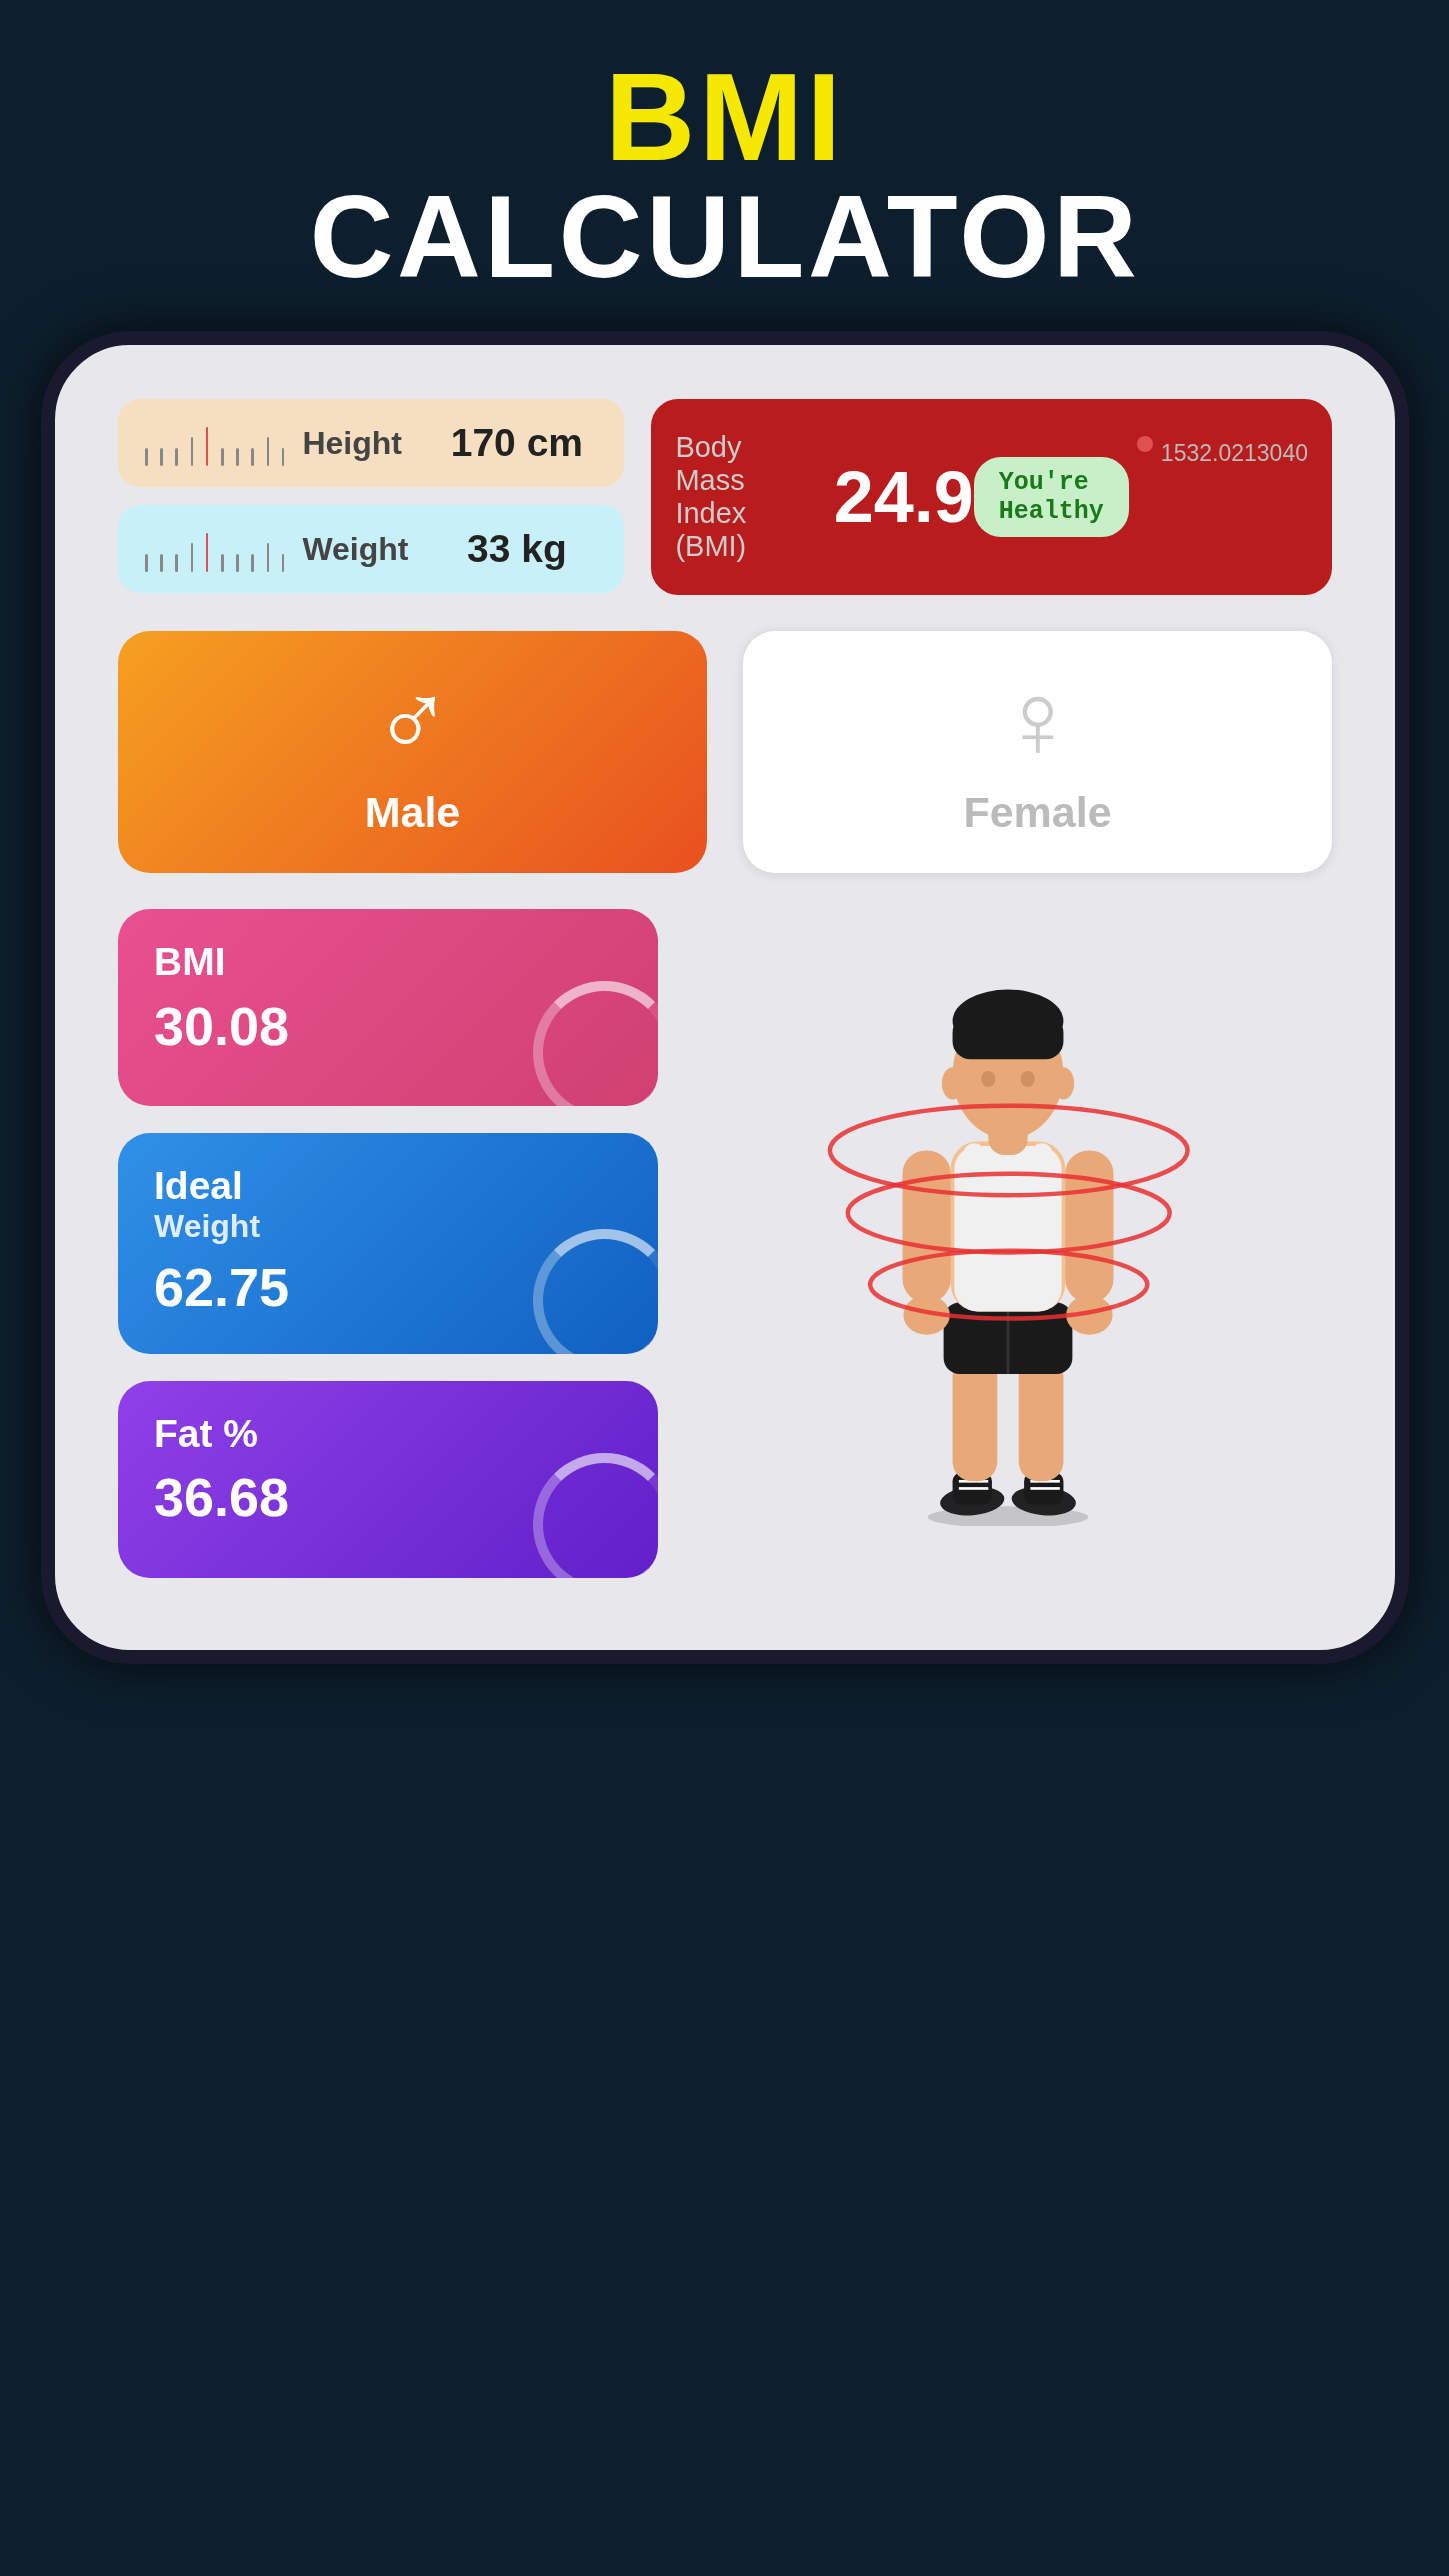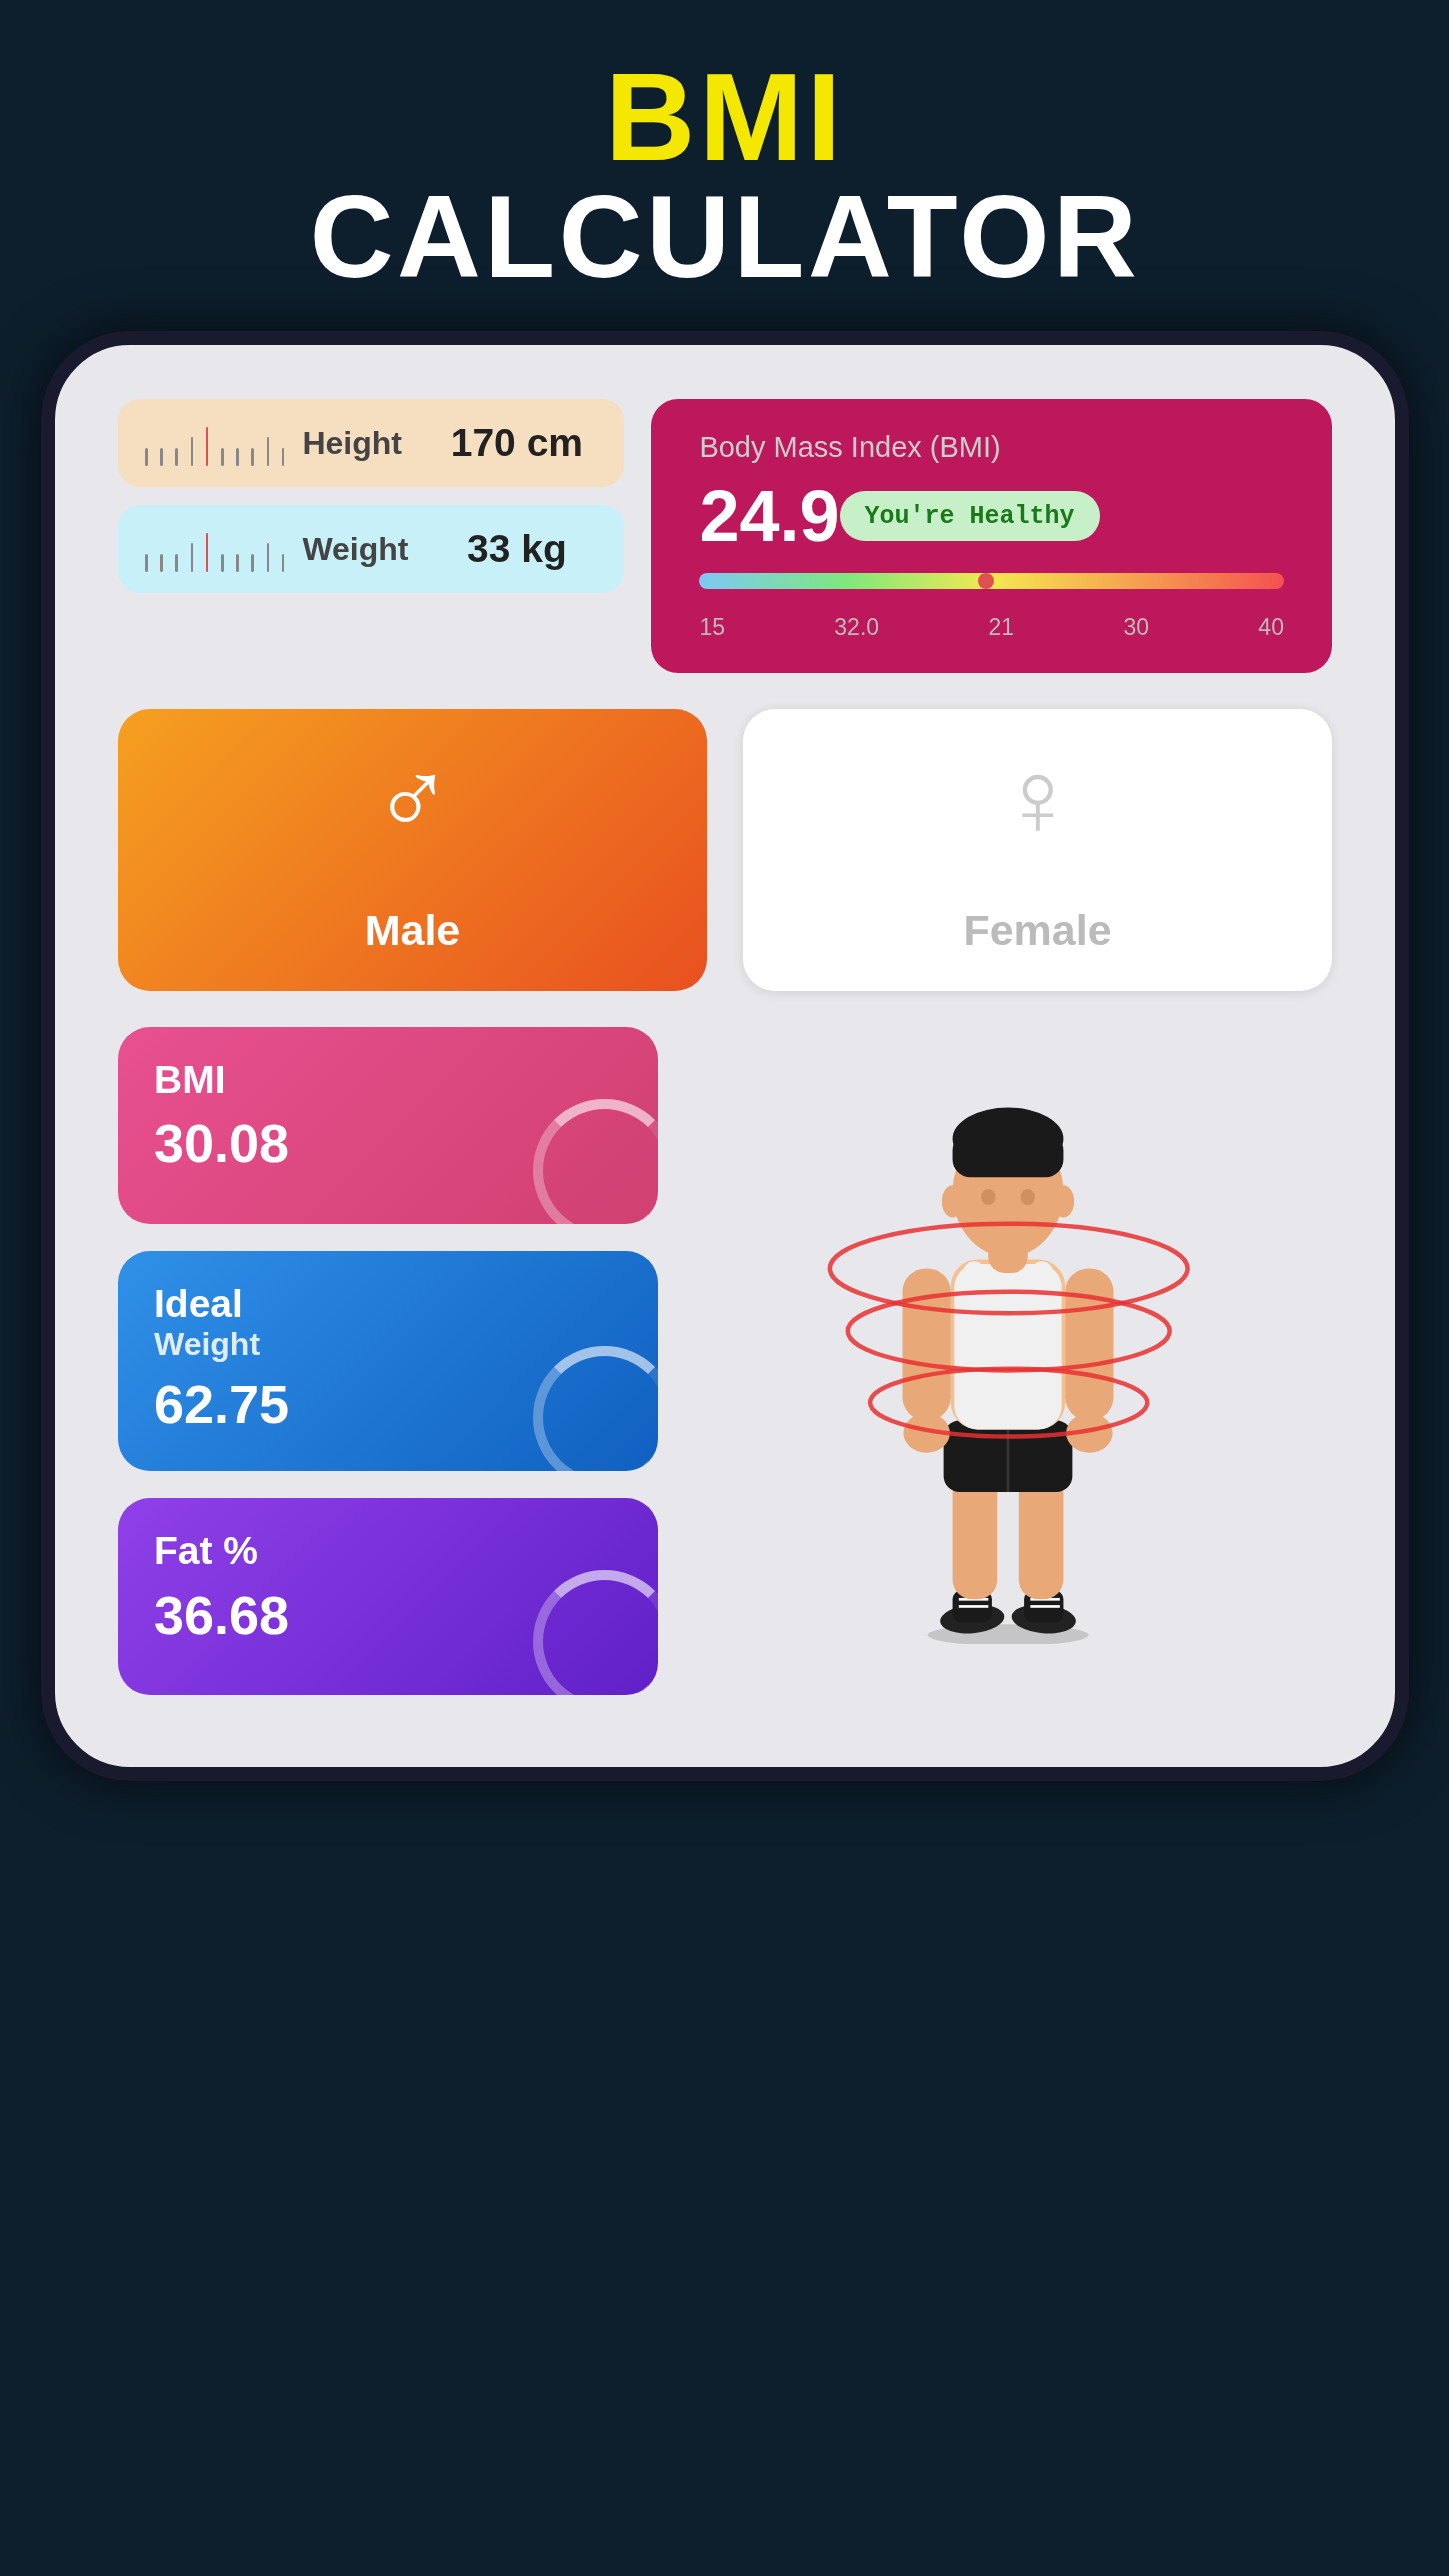--- a/index.html
+++ b/index.html
@@ -110,26 +110,26 @@
       font-size: 39px;
       font-weight: 800;
       color: #222;
       min-width: 161px;
       text-align: center;
     }
 
     
     .bmi-info-card {
       flex: 1.3;
-      background: #be185d;
+      background: #b91c1c;
       border-radius: 27px;
-      padding: 32px 48px;
+      padding: 32px 24px;
       color: white;
       display: flex;
-      flex-direction: column;
+      flex-direction: row;
       gap: 16px;
     }
     .bmi-info-title {
       font-size: 29px;
       color: #ccc;
       font-weight: 500;
     }
     .bmi-value-row {
       display: flex;
       align-items: center;
@@ -205,21 +205,20 @@
     .gender-symbol {
       font-size: 107px;
       line-height: 1;
     }
     .male-card .gender-symbol { color: white; }
     .female-card .gender-symbol { color: #ccc; }
 
     .gender-label {
       font-size: 43px;
       font-weight: 700;
-      margin-top: 39px;
     }
     .male-card .gender-label { color: white; }
     .female-card .gender-label { color: #bbb; }
 
     
     .stats-figure-row {
       display: flex;
       gap: 27px;
       align-items: flex-start;
     }

